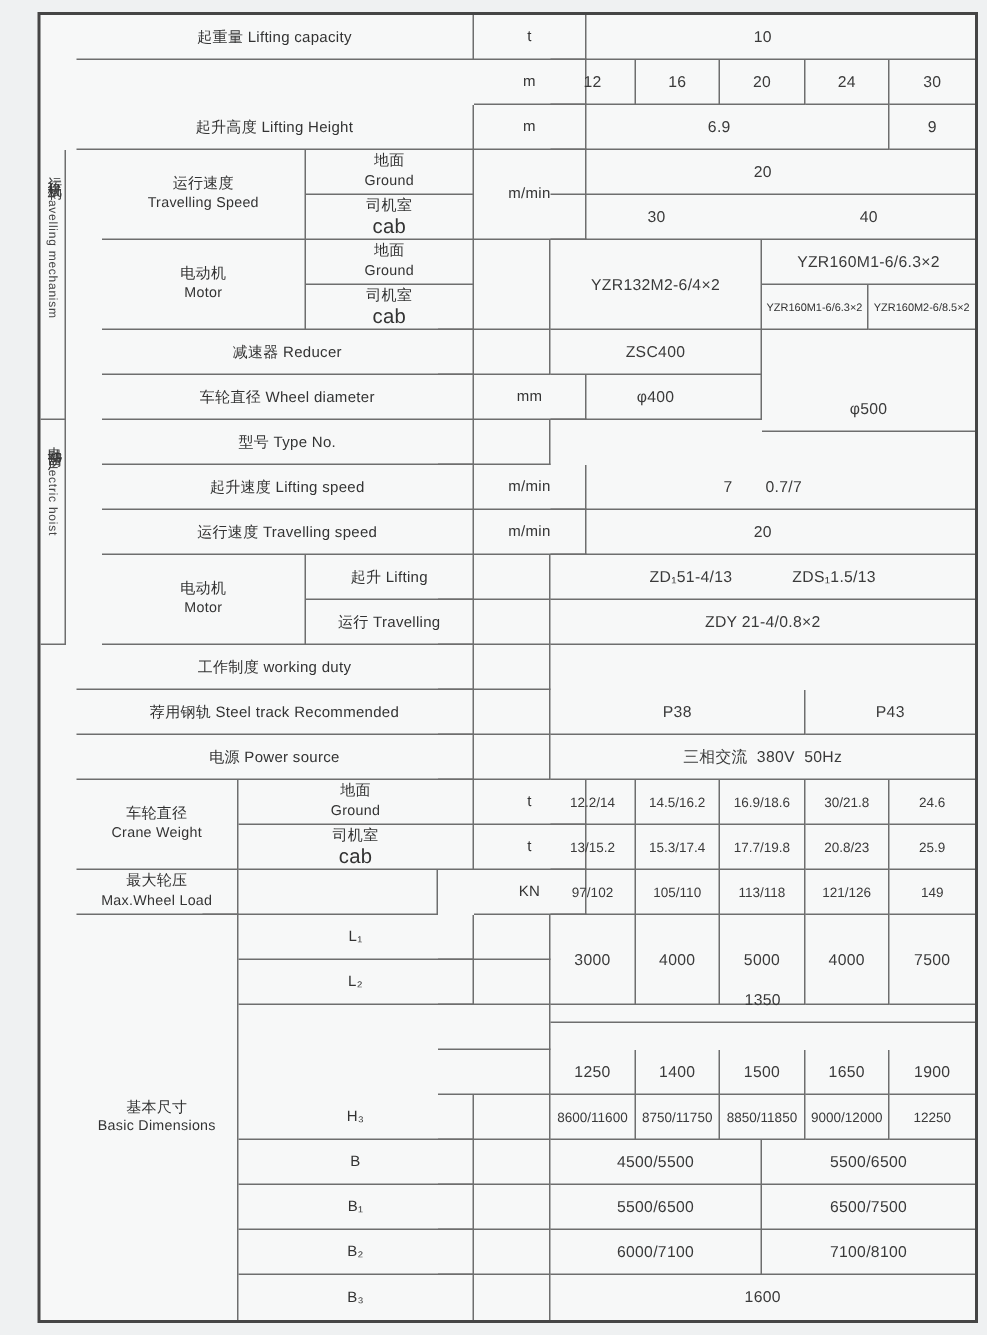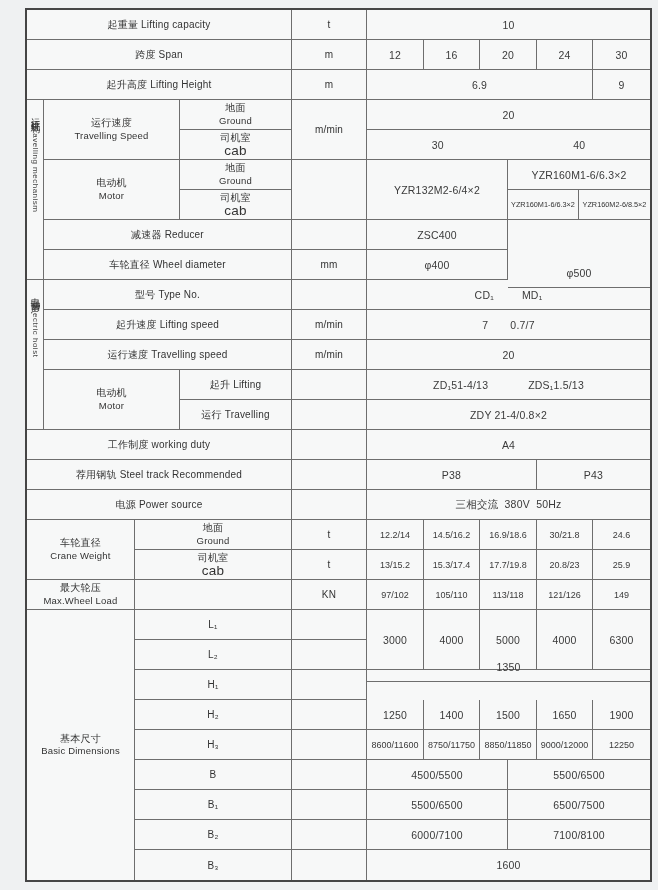--- a/index.html
+++ b/index.html
@@ -3,21 +3,21 @@
 <meta charset="utf-8">
 <style>
   html,body{margin:0;padding:0;}
   body{background:#e7e9ea;font-family:"Liberation Sans","DejaVu Sans",sans-serif;}
   .page{position:relative;width:658px;height:890px;background:#eff1f2;overflow:hidden;}
   .tbl{position:absolute;left:25px;top:8px;width:623px;height:870px;border:2px solid #454545;background:#f7f8f8;}
   .c{position:absolute;box-sizing:border-box;border-right:1px solid #6e6e6e;border-bottom:1px solid #6e6e6e;
      display:flex;align-items:center;justify-content:center;text-align:center;color:#333;overflow:hidden;}
   .no-r{border-right:none;}
   .no-b{border-bottom:none;}
-  .lab{font-size:10px;letter-spacing:.2px;}
+  .lab{font-size:10px;letter-spacing:.2px;margin-left:24px;}
   .val{font-size:10.5px;letter-spacing:.2px;color:#3a3a3a;}
   .val-s{font-size:9px;letter-spacing:0;}
   .val-xs{font-size:7.3px;letter-spacing:0;}
   .two{flex-direction:column;line-height:1.25;}
   .two .en{font-size:9.5px;}
   .two .cab{font-size:13.5px;line-height:1;}
   .pair span{display:inline-block;}
   .halves span{flex:1 1 0;}
   .g28{gap:28px;}.g22{gap:22px;}.g40{gap:40px;}
   .vlab{flex-direction:column;justify-content:flex-start;align-items:center;padding-top:10px;gap:7px;}
@@ -27,21 +27,20 @@
 </head>
 <body>
 
 <div class="page">
 <div class="tbl">
 
   <div class="c lab" style="left:0;top:0;width:265px;height:30px">起重量 Lifting capacity</div>
   <div class="c lab" style="left:265px;top:0;width:75px;height:30px">t</div>
   <div class="c val no-r" style="left:340px;top:0;width:283px;height:30px">10</div>
 
-  <div class="c lab" style="left:0;top:30px;width:265px;height:30px">跨度 Span</div>
   <div class="c lab" style="left:265px;top:30px;width:75px;height:30px">m</div>
   <div class="c val" style="left:340px;top:30px;width:57px;height:30px">12</div>
   <div class="c val" style="left:397px;top:30px;width:56px;height:30px">16</div>
   <div class="c val" style="left:453px;top:30px;width:57px;height:30px">20</div>
   <div class="c val" style="left:510px;top:30px;width:56px;height:30px">24</div>
   <div class="c val no-r" style="left:566px;top:30px;width:57px;height:30px">30</div>
 
   <div class="c lab" style="left:0;top:60px;width:265px;height:30px">起升高度 Lifting Height</div>
   <div class="c lab" style="left:265px;top:60px;width:75px;height:30px">m</div>
   <div class="c val" style="left:340px;top:60px;width:226px;height:30px">6.9</div>
@@ -98,24 +97,20 @@
   <div class="c val" style="left:340px;top:240px;width:141px;height:30px">φ400</div>
   <div class="c val no-r" style="left:481px;top:248px;width:142px;height:30px">φ500</div>
 
   <div class="c vlab" style="left:0;top:270px;width:17px;height:150px">
     <span class="vcn">电动葫芦</span>
     <span class="ven">Electric hoist</span>
   </div>
 
   <div class="c lab" style="left:17px;top:270px;width:248px;height:30px">型号 Type No.</div>
   <div class="c" style="left:265px;top:270px;width:75px;height:30px"></div>
-  <div class="c val pair g28 no-r" style="left:340px;top:270px;width:283px;height:30px">
-    <span>CD₁</span>
-    <span>MD₁</span>
-  </div>
 
   <div class="c lab" style="left:17px;top:300px;width:248px;height:30px">起升速度 Lifting speed</div>
   <div class="c lab" style="left:265px;top:300px;width:75px;height:30px">m/min</div>
   <div class="c val pair g22 no-r" style="left:340px;top:300px;width:283px;height:30px">
     <span>7</span>
     <span>0.7/7</span>
   </div>
 
   <div class="c lab" style="left:17px;top:330px;width:248px;height:30px">运行速度 Travelling speed</div>
   <div class="c lab" style="left:265px;top:330px;width:75px;height:30px">m/min</div>
@@ -130,21 +125,20 @@
   <div class="c val pair g40 no-r" style="left:340px;top:360px;width:283px;height:30px">
     <span>ZD₁51-4/13</span>
     <span>ZDS₁1.5/13</span>
   </div>
   <div class="c lab" style="left:153px;top:390px;width:112px;height:30px">运行 Travelling</div>
   <div class="c" style="left:265px;top:390px;width:75px;height:30px"></div>
   <div class="c val no-r" style="left:340px;top:390px;width:283px;height:30px">ZDY 21-4/0.8×2</div>
 
   <div class="c lab" style="left:0;top:420px;width:265px;height:30px">工作制度 working duty</div>
   <div class="c" style="left:265px;top:420px;width:75px;height:30px"></div>
-  <div class="c val no-r" style="left:340px;top:420px;width:283px;height:30px">A4</div>
 
   <div class="c lab" style="left:0;top:450px;width:265px;height:30px">荐用钢轨 Steel track Recommended</div>
   <div class="c" style="left:265px;top:450px;width:75px;height:30px"></div>
   <div class="c val" style="left:340px;top:450px;width:170px;height:30px">P38</div>
   <div class="c val no-r" style="left:510px;top:450px;width:113px;height:30px">P43</div>
 
   <div class="c lab" style="left:0;top:480px;width:265px;height:30px">电源 Power source</div>
   <div class="c" style="left:265px;top:480px;width:75px;height:30px"></div>
   <div class="c val no-r" style="left:340px;top:480px;width:283px;height:30px">三相交流&nbsp;&nbsp;380V&nbsp;&nbsp;50Hz</div>
 
@@ -189,29 +183,27 @@
     <span>基本尺寸</span>
         <span class="en">Basic Dimensions</span>
   </div>
 
   <div class="c lab" style="left:108px;top:600px;width:157px;height:30px">L₁</div>
   <div class="c" style="left:265px;top:600px;width:75px;height:30px"></div>
   <div class="c val" style="left:340px;top:600px;width:57px;height:60px">3000</div>
   <div class="c val" style="left:397px;top:600px;width:56px;height:60px">4000</div>
   <div class="c val" style="left:453px;top:600px;width:57px;height:60px">5000</div>
   <div class="c val" style="left:510px;top:600px;width:56px;height:60px">4000</div>
-  <div class="c val no-r" style="left:566px;top:600px;width:57px;height:60px">6300</div>
+  <div class="c val no-r" style="left:566px;top:600px;width:57px;height:60px">7500</div>
   <div class="c lab" style="left:108px;top:630px;width:157px;height:30px">L₂</div>
   <div class="c" style="left:265px;top:630px;width:75px;height:30px"></div>
 
-  <div class="c lab" style="left:108px;top:660px;width:157px;height:30px">H₁</div>
   <div class="c" style="left:265px;top:660px;width:75px;height:30px"></div>
   <div class="c val no-r" style="left:340px;top:642px;width:283px;height:30px">1350</div>
 
-  <div class="c lab" style="left:108px;top:690px;width:157px;height:30px">H₂</div>
   <div class="c" style="left:265px;top:690px;width:75px;height:30px"></div>
   <div class="c val" style="left:340px;top:690px;width:57px;height:30px">1250</div>
   <div class="c val" style="left:397px;top:690px;width:56px;height:30px">1400</div>
   <div class="c val" style="left:453px;top:690px;width:57px;height:30px">1500</div>
   <div class="c val" style="left:510px;top:690px;width:56px;height:30px">1650</div>
   <div class="c val no-r" style="left:566px;top:690px;width:57px;height:30px">1900</div>
 
   <div class="c lab" style="left:108px;top:720px;width:157px;height:30px">H₃</div>
   <div class="c" style="left:265px;top:720px;width:75px;height:30px"></div>
   <div class="c val val-s" style="left:340px;top:720px;width:57px;height:30px">8600/11600</div>

